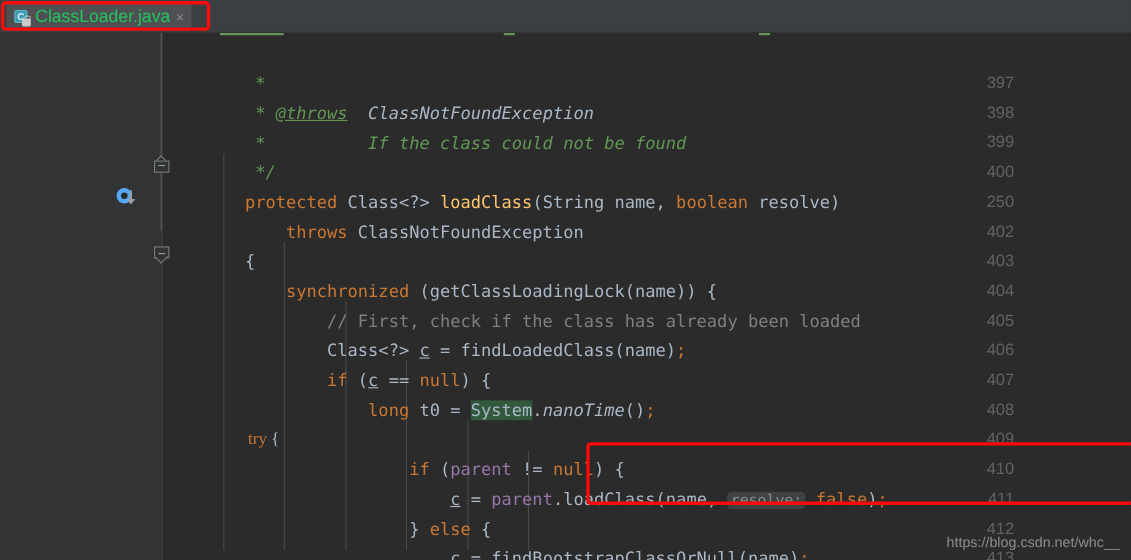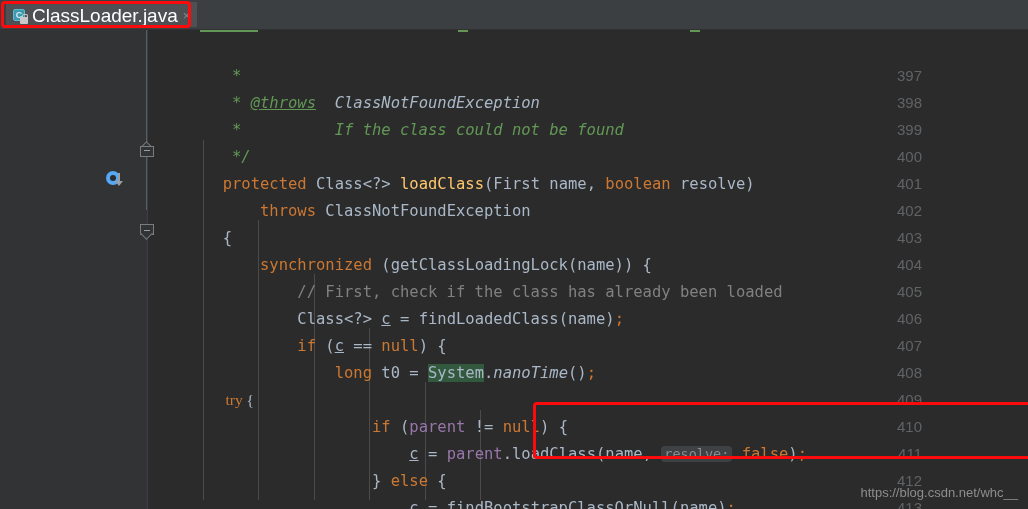--- a/index.html
+++ b/index.html
@@ -38,21 +38,21 @@
   #tab-icon .lock{
     position:absolute; right:-1px; bottom:-1px; width:8px; height:7px;
     background:#c9c9c9; border-radius:1px;
   }
   #tab-icon .lock::before{
     content:""; position:absolute; left:2px; top:-3px;
     width:4px; height:4px; border:1px solid #c9c9c9;
     border-bottom:none; border-radius:2px 2px 0 0;
   }
   #tab-label{
-    color:#ffffff; font-size:19px; line-height:25px;
+    color:#22c55e; font-size:16px; line-height:25px;
     font-family:"Liberation Sans", sans-serif; white-space:nowrap;
   }
   #tab-close{
     color:#8a8a8a; font-size:13px; line-height:25px;
     font-family:"Liberation Sans", sans-serif; cursor:pointer;
   }
   
   #tab-ring{
     position:absolute; left:1px; top:1px; width:190px; height:27px;
     border:3px solid #fb0b0b; border-radius:4px; pointer-events:none;
@@ -193,21 +193,21 @@
 <div id="editor">
 
   <div id="gutter"></div>
   <div id="gutter-edge"></div>
 
   <div id="linenos">
       <div class="lineno" style="top: 37px;">397</div>
       <div class="lineno" style="top: 64px;">398</div>
       <div class="lineno" style="top: 91px;">399</div>
       <div class="lineno" style="top: 118px;">400</div>
-      <div class="lineno" style="top: 145px;">401</div>
+      <div class="lineno" style="top: 145px;">250</div>
       <div class="lineno" style="top: 172px;">402</div>
       <div class="lineno" style="top: 199px;">403</div>
       <div class="lineno" style="top: 226px;">404</div>
       <div class="lineno" style="top: 253px;">405</div>
       <div class="lineno" style="top: 280px;">406</div>
       <div class="lineno" style="top: 307px;">407</div>
       <div class="lineno" style="top: 334px;">408</div>
       <div class="lineno" style="top: 361px;">409</div>
       <div class="lineno" style="top: 388px;">410</div>
       <div class="lineno" style="top: 415px;">411</div>
@@ -248,21 +248,21 @@
     <div class="indent-guide" style="left:332px; top:380px; height:90px;"></div>
 
     <div class="codeline" style="top:37px;"><span class="doc">         *</span></div>
 
     <div class="codeline" style="top:64px;"><span class="doc">         * </span><span class="doctag">@throws</span><span class="doc">  </span><span class="docref">ClassNotFoundException</span></div>
 
     <div class="codeline" style="top:91px;"><span class="doc">         *          If the class could not be found</span></div>
 
     <div class="codeline" style="top:118px;"><span class="doc">         */</span></div>
 
-    <div class="codeline" style="top:145px;"><span class="kw">        protected </span><span class="type">Class&lt;?&gt; </span><span class="meth">loadClass</span><span class="punct">(</span><span class="type">First </span><span class="plain">name, </span><span class="kw">boolean </span><span class="plain">resolve</span><span class="punct">)</span></div>
+    <div class="codeline" style="top:145px;"><span class="kw">        protected </span><span class="type">Class&lt;?&gt; </span><span class="meth">loadClass</span><span class="punct">(</span><span class="type">String </span><span class="plain">name, </span><span class="kw">boolean </span><span class="plain">resolve</span><span class="punct">)</span></div>
 
     <div class="codeline" style="top:172px;"><span class="kw">            throws </span><span class="type">ClassNotFoundException</span></div>
 
     <div class="codeline" style="top:199px;"><span class="punct">        {</span></div>
 
     <div class="codeline" style="top:226px;"><span class="kw">            synchronized </span><span class="plain">(</span><span class="methcall">getClassLoadingLock</span><span class="plain">(name)) {</span></div>
 
     <div class="codeline" style="top:253px;"><span class="plain">                </span><span class="cmt">// First, check if the class has already been loaded</span></div>
 
     <div class="codeline" style="top:280px;"><span class="type">                Class&lt;?&gt; </span><span class="fieldu">c</span><span class="plain"> = </span><span class="methcall">findLoadedClass</span><span class="plain">(name)</span><span class="kw2">;</span></div>

